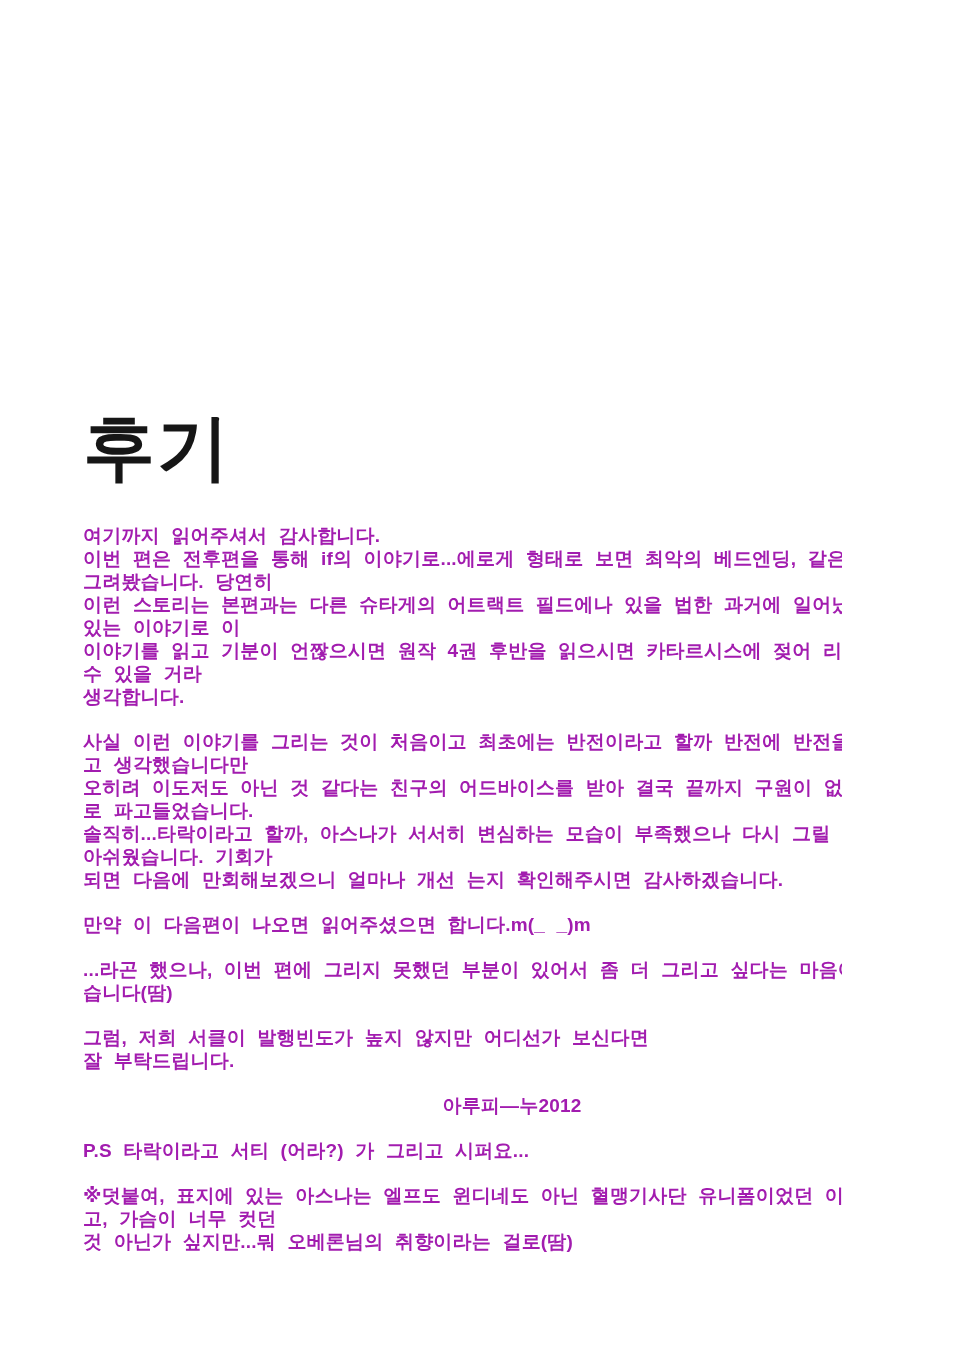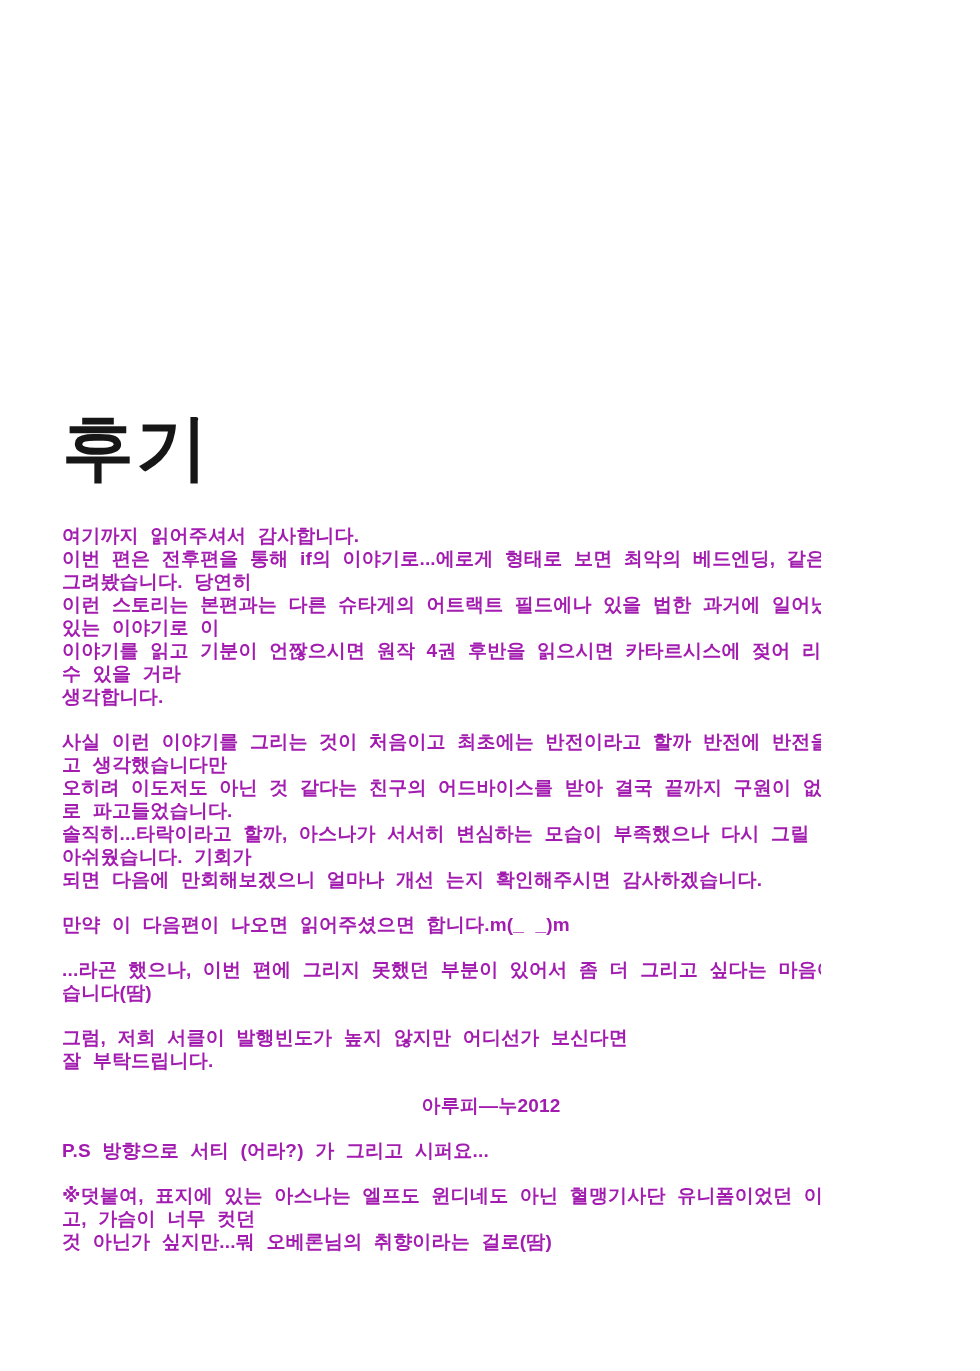--- a/index.html
+++ b/index.html
@@ -8,20 +8,21 @@
     background: #ffffff;
   }
   .page {
     position: relative;
     width: 821px;
     height: 1371px;
     background: #ffffff;
     overflow: hidden;
     font-family: "Liberation Sans", "DejaVu Sans", sans-serif;
     color: #111111;
+    margin-left: 21px;
   }
   .content {
     position: absolute;
     left: 62px;
     top: 410px;
     width: 858px;
   }
   .doc-title {
     font-size: 72px;
     font-weight: 700;
@@ -69,18 +70,18 @@
 
     <p class="para">만약 이 다음편이 나오면 읽어주셨으면 합니다.m(_ _)m</p>
 
     <p class="para">...라곤 했으나, 이번 편에 그리지 못했던 부분이 있어서 좀 더 그리고 싶다는 마음이 남아 있습니다(땀)</p>
 
     <p class="para">그럼, 저희 서클이 발행빈도가 높지 않지만 어디선가 보신다면
 잘 부탁드립니다.</p>
 
     <p class="para sig">아루피—누2012</p>
 
-    <p class="para">P.S 방향으로 서티 (어라?) 가 그리고 시퍼요...</p>
+    <p class="para">P.S 타락이라고 서티 (어라?) 가 그리고 시퍼요...</p>
 
     <p class="para footnote">※덧붙여, 표지에 있는 아스나는 엘프도 윈디네도 아닌 혈맹기사단 유니폼이었던 이유는...그리고, 가슴이 너무 컷던
 것 아닌가 싶지만...뭐 오베론님의 취향이라는 걸로(땀)</p>
   </div>
 </div>
 
 </body></html>

